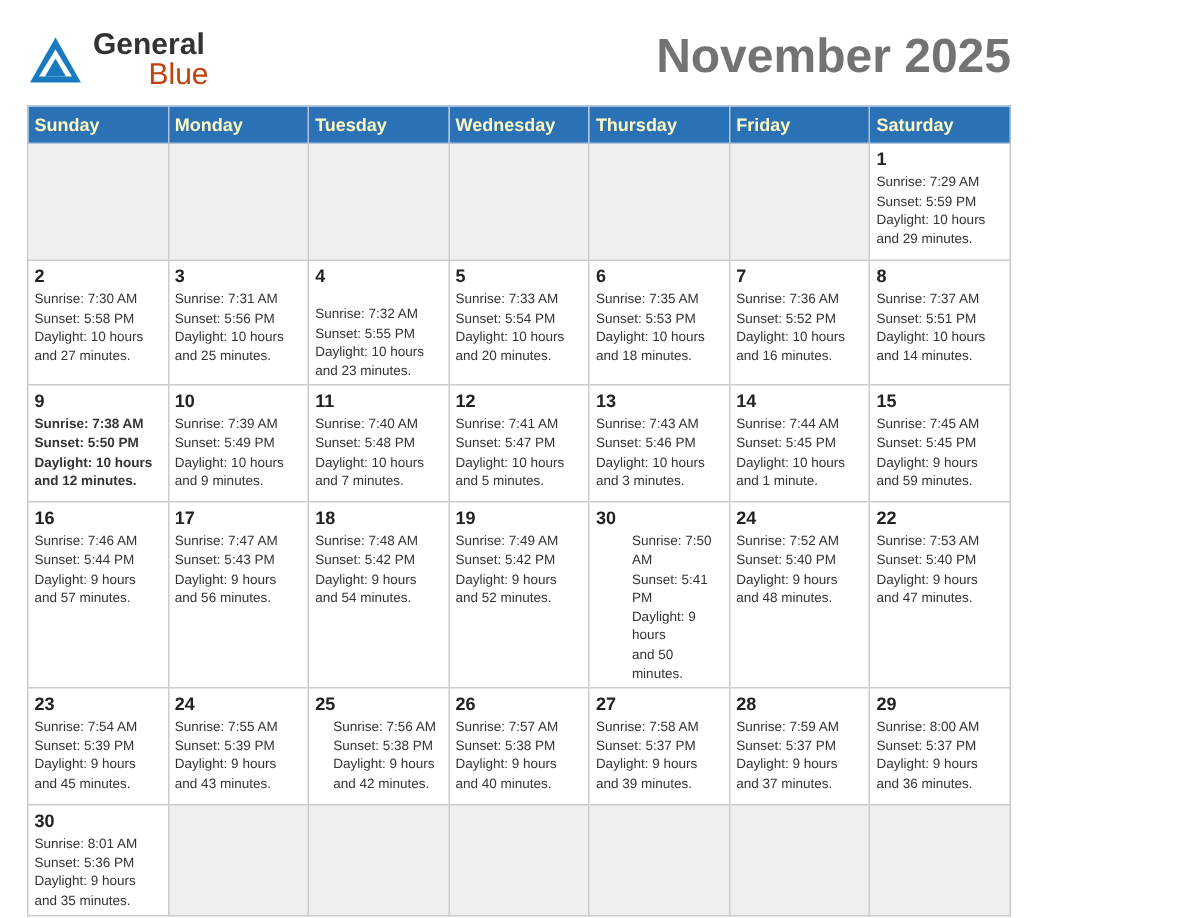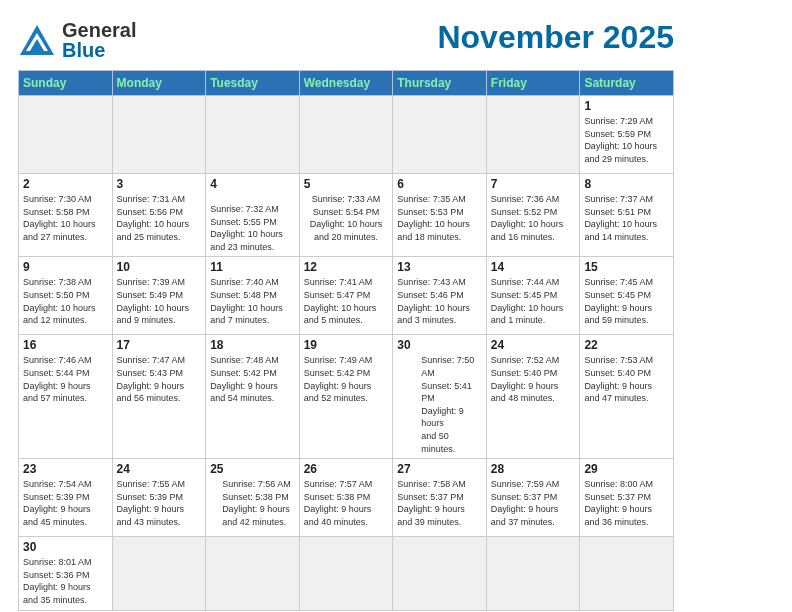--- a/index.html
+++ b/index.html
@@ -25,35 +25,35 @@
     .logo-wrapper {
       display: flex;
       align-items: center;
     }
     .title-block {
       text-align: right;
     }
     .month-title {
       font-size: 32px;
       font-weight: bold;
-      color: #0369a1;
+      color: #737373;
       line-height: 1.1;
     }
     .location {
       font-size: 14px;
       color: #444;
     }
     .calendar {
       width: 100%;
       border-collapse: collapse;
       table-layout: fixed;
     }
     .calendar th {
       background: #2a72b5;
-      color: #86efac;
+      color: #fef9c3;
       font-size: 12px;
       font-weight: bold;
       padding: 5px 4px;
       text-align: left;
       border: 1px solid #b0c4de;
     }
     .calendar td {
       border: 1px solid #ccc;
       vertical-align: top;
       padding: 3px 4px;
@@ -91,21 +91,21 @@
       <div style="display:flex; flex-direction:column; justify-content:center; margin-right:6px;">
 
         <svg width="38" height="38" viewBox="0 0 38 38">
           <polygon points="19,4 36,34 2,34" fill="#1a7abf"></polygon>
           <polygon points="19,12 30,30 8,30" fill="#fff"></polygon>
           <polygon points="19,18 26,30 12,30" fill="#1a7abf"></polygon>
         </svg>
       </div>
       <div style="display:flex; flex-direction:column;">
         <span style="font-size:20px; font-weight:bold; color:#333; line-height:1;">General</span>
-        <span style="font-size:20px; font-weight:bold; color:#0369a1; line-height:1;">Blue</span>
+        <span style="font-size:20px; font-weight:normal; color:#c2410c; line-height:1;margin-left:37px;">Blue</span>
       </div>
     </div>
 
     <div class="title-block">
       <div class="month-title">November 2025</div>
     </div>
   </div>
 
   <table class="calendar">
     <thead>
@@ -153,21 +153,21 @@
           </td>
           <td>
             <span class="day-number">4</span>
             <div class="day-info" style="white-space: pre-line; margin-top: 12px;">Sunrise: 7:32 AM
 Sunset: 5:55 PM
 Daylight: 10 hours
 and 23 minutes.</div>
           </td>
           <td>
             <span class="day-number">5</span>
-            <div class="day-info" style="white-space: pre-line; text-align: center;">Sunrise: 7:33 AM
+            <div class="day-info" style="white-space: pre-line;">Sunrise: 7:33 AM
 Sunset: 5:54 PM
 Daylight: 10 hours
 and 20 minutes.</div>
           </td>
           <td>
             <span class="day-number">6</span>
             <div class="day-info" style="white-space: pre-line;">Sunrise: 7:35 AM
 Sunset: 5:53 PM
 Daylight: 10 hours
 and 18 minutes.</div>
@@ -183,21 +183,21 @@
             <span class="day-number">8</span>
             <div class="day-info" style="white-space: pre-line;">Sunrise: 7:37 AM
 Sunset: 5:51 PM
 Daylight: 10 hours
 and 14 minutes.</div>
           </td>
         </tr>
         <tr>
           <td>
             <span class="day-number">9</span>
-            <div class="day-info" style="white-space: pre-line;">Sunrise: 7:38 AM
+            <div class="day-info" style="white-space: pre-line; font-weight: bold;">Sunrise: 7:38 AM
 Sunset: 5:50 PM
 Daylight: 10 hours
 and 12 minutes.</div>
           </td>
           <td>
             <span class="day-number">10</span>
             <div class="day-info" style="white-space: pre-line;">Sunrise: 7:39 AM
 Sunset: 5:49 PM
 Daylight: 10 hours
 and 9 minutes.</div>

